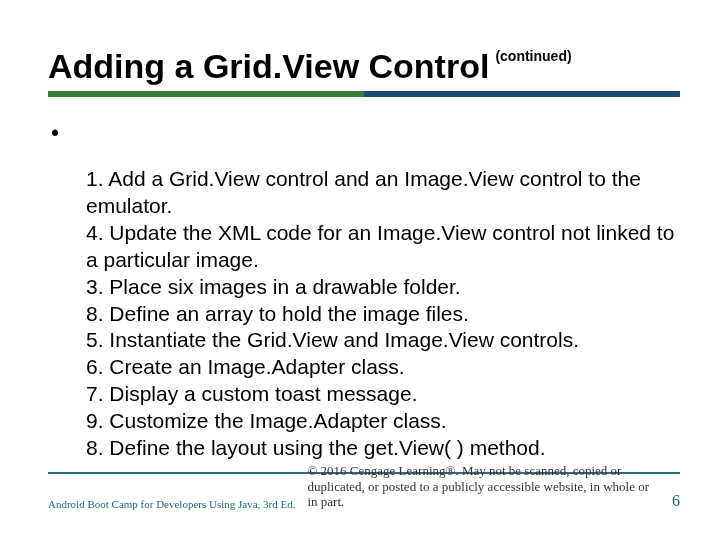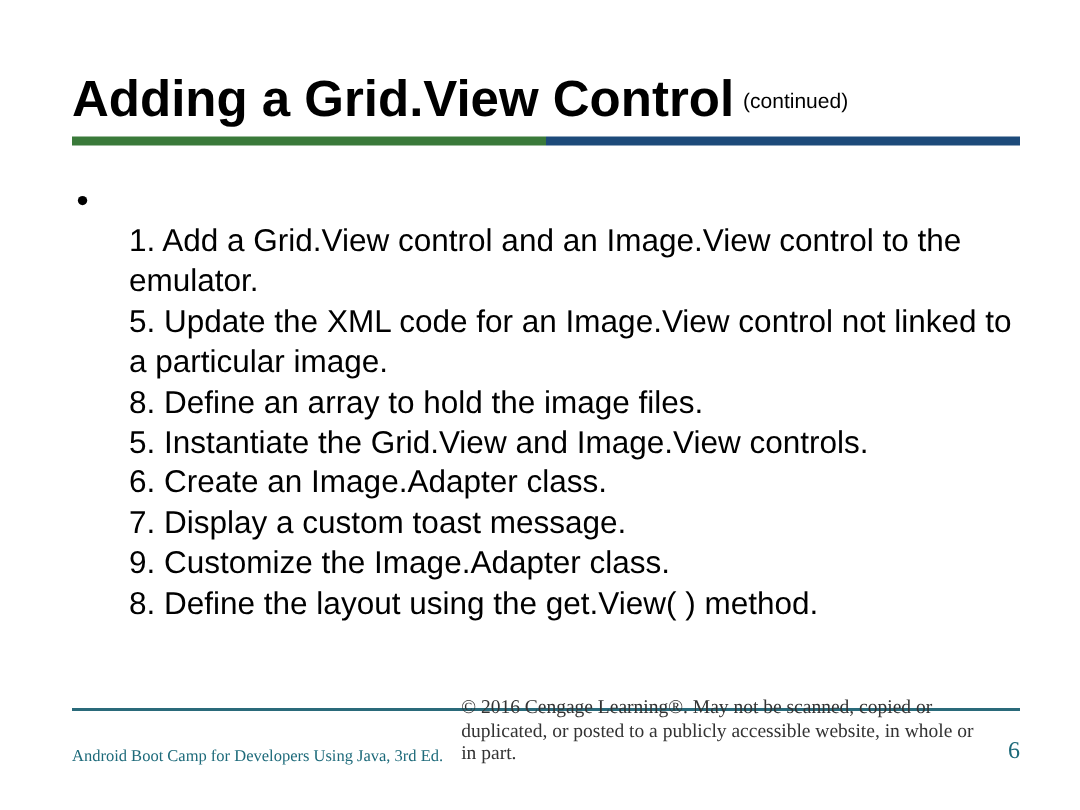--- a/index.html
+++ b/index.html
@@ -13,32 +13,32 @@
   }
   .slide {
     box-sizing: border-box;
     width: 720px;
     height: 540px;
     padding: 48px 40px 30px 48px;
     position: relative;
   }
   .title-row {
     display: flex;
-    align-items: center;
+    align-items: flex-start;
     gap: 6px;
   }
   .title {
     font-size: 34px;
     font-weight: 700;
     line-height: 1.1;
     margin: 0;
   }
   .title-suffix {
     font-size: 14px;
-    font-weight: 400;
+    font-weight: 700;
   }
   .title-underline {
     margin-top: 6px;
     height: 6px;
     width: 100%;
     background: linear-gradient(to right, #3a7a3a 0 50%, #1d4a7a 50% 100%);
   }
   .body {
     margin-top: 22px;
     font-size: 23px;
@@ -47,21 +47,21 @@
   .bullet-row {
     display: flex;
     gap: 10px;
   }
   .bullet-dot {
     width: 14px;
     flex: 0 0 14px;
     text-align: center;
   }
   .steps {
-    margin-top: 0;
+    margin-top: 18px;
     margin-left: 38px;
     font-size: 21px;
     line-height: 1.28;
   }
   .step {
     display: block;
   }
   .footer-rule {
     position: absolute;
     left: 48px;
@@ -107,21 +107,22 @@
     <span class="title-suffix">(continued)</span>
   </div>
   <div class="title-underline"></div>
 
   <div class="body">
     <div class="bullet-row">
       <span class="bullet-dot">•</span>
     </div>
     <div class="steps">
       <span class="step">1. Add a Grid.View control and an Image.View control to the emulator.</span>
-      <span class="step">5. Update the XML code for an Image.View control not linked to a particular image.</span>
+      <span class="step">4. Update the XML code for an Image.View control not linked to a particular image.</span>
+      <span class="step">3. Place six images in a drawable folder.</span>
       <span class="step">8. Define an array to hold the image files.</span>
       <span class="step">5. Instantiate the Grid.View and Image.View controls.</span>
       <span class="step">6. Create an Image.Adapter class.</span>
       <span class="step">7. Display a custom toast message.</span>
       <span class="step">9. Customize the Image.Adapter class.</span>
       <span class="step">8. Define the layout using the get.View( ) method.</span>
     </div>
   </div>
 
   <div class="footer-rule"></div>

